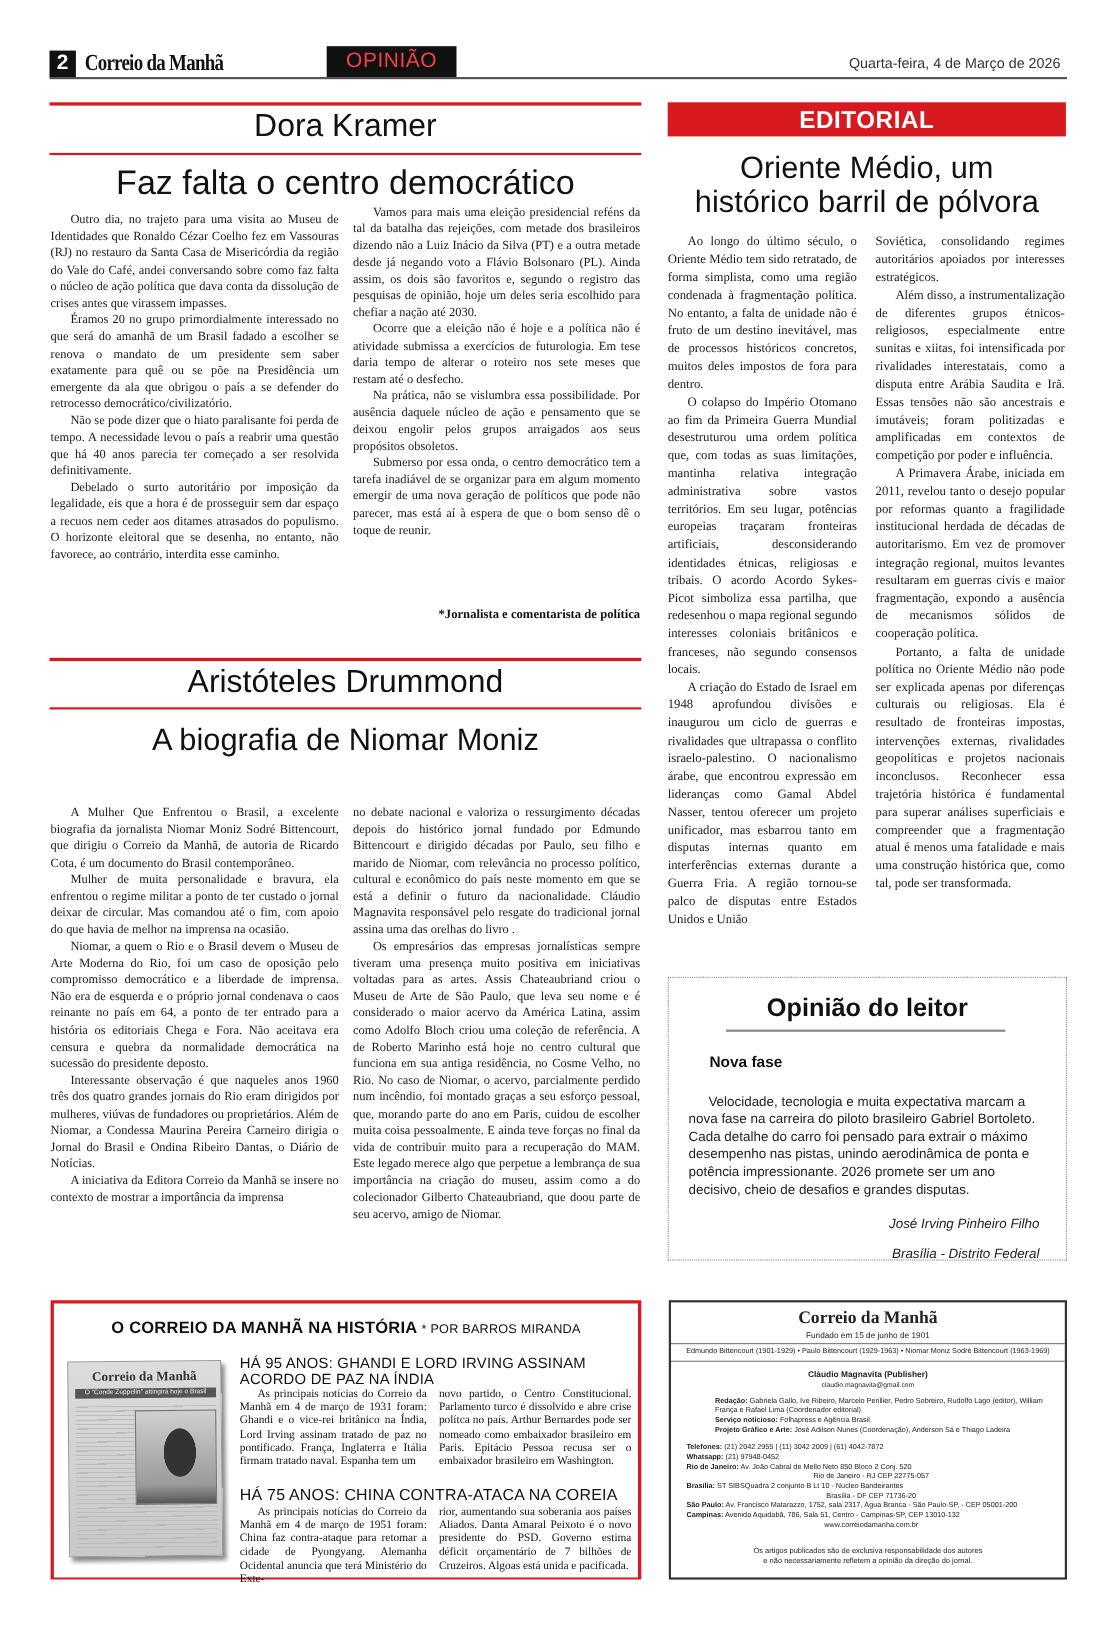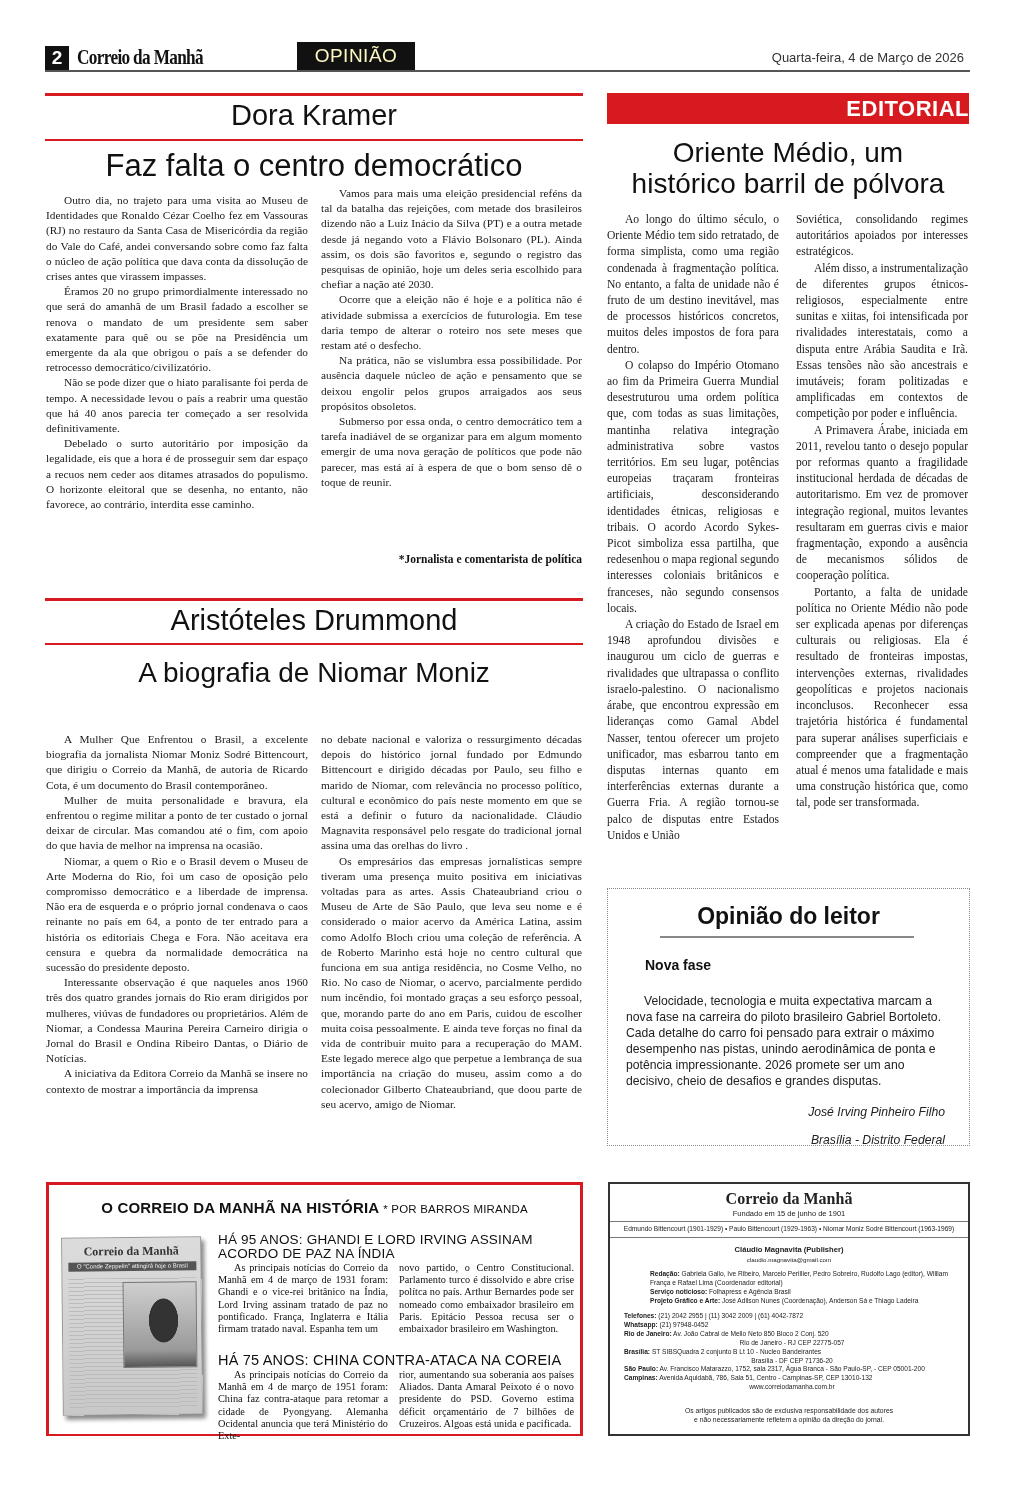--- a/index.html
+++ b/index.html
@@ -3,37 +3,37 @@
 <meta charset="utf-8">
 <style>
   * { box-sizing: border-box; margin: 0; padding: 0; }
   html, body { width: 1010px; height: 1488px; background: #fff; overflow: hidden; }
   body { position: relative; font-family: "Liberation Serif", serif; color: #111; }
 
   
   .masthead { position: absolute; left: 45px; top: 46px; width: 925px; height: 26px; border-bottom: 2px solid #555; }
   .page-num { position: absolute; left: 0; top: 0; width: 24px; height: 24px; background: #111; color: #fff; font-family: "Liberation Sans", sans-serif; font-size: 19px; font-weight: bold; text-align: center; line-height: 24px; }
   .paper-name { position: absolute; left: 32px; top: -1px; font-family: "Liberation Serif", serif; font-weight: bold; font-size: 21px; letter-spacing: -0.8px; transform: scaleX(0.82); transform-origin: left; }
-  .section-tag { position: absolute; left: 252px; top: -4px; width: 118px; height: 28px; background: #111; color: #fef9c3; font-family: "Liberation Sans", sans-serif; font-size: 19px; text-align: center; line-height: 28px; letter-spacing: 0.5px; }
+  .section-tag { position: absolute; left: 252px; top: -4px; width: 118px; height: 28px; background: #111; color: #ef4444; font-family: "Liberation Sans", sans-serif; font-size: 19px; text-align: center; line-height: 28px; letter-spacing: 0.5px; }
   .pub-date { position: absolute; right: 6px; top: 4px; font-family: "Liberation Sans", sans-serif; font-size: 13px; color: #333; }
 
   .red-rule { position: absolute; height: 3px; background: #d71920; }
   .red-rule.thin { height: 2px; }
 
   .columnist { position: absolute; text-align: center; font-family: "Liberation Sans", sans-serif; font-size: 29px; color: #111; }
   .headline { position: absolute; text-align: center; font-family: "Liberation Sans", sans-serif; font-weight: normal; color: #111; line-height: 1.12; }
 
   .body-col { position: absolute; font-family: "Liberation Serif", serif; font-size: 11.3px; line-height: 15.2px; text-align: justify; color: #1a1a1a; }
   .body-col p { text-indent: 18px; }
   .body-col p.noindent { text-indent: 0; }
 
   .signature { position: absolute; font-family: "Liberation Serif", serif; font-weight: bold; font-size: 11.5px; text-align: right; }
 
   
-  .editorial-bar { position: absolute; left: 607px; top: 93px; width: 362px; height: 31px; background: #d71920; color: #fff; font-family: "Liberation Sans", sans-serif; font-weight: bold; font-size: 22px; text-align: right; line-height: 31px; letter-spacing: 0.5px; }
+  .editorial-bar { position: absolute; left: 607px; top: 93px; width: 362px; height: 31px; background: #d71920; color: #fff; font-family: "Liberation Sans", sans-serif; font-weight: bold; font-size: 22px; text-align: center; line-height: 31px; letter-spacing: 0.5px; }
 
   
   .reader-box { position: absolute; left: 607px; top: 888px; width: 363px; height: 258px; border: 1px dotted #888; }
   .reader-title { position: absolute; left: 0; top: 14px; width: 100%; text-align: center; font-family: "Liberation Sans", sans-serif; font-weight: bold; font-size: 23px; }
   .reader-underline { position: absolute; left: 52px; top: 47px; width: 254px; height: 2px; background: #888; }
   .reader-subtitle { position: absolute; left: 37px; top: 68px; font-family: "Liberation Sans", sans-serif; font-weight: bold; font-size: 14px; }
   .reader-text { position: absolute; left: 18px; top: 104px; width: 326px; font-family: "Liberation Sans", sans-serif; font-size: 12.2px; line-height: 16px; color: #222; }
   .reader-text p { text-indent: 18px; }
   .reader-sign { position: absolute; right: 24px; font-family: "Liberation Sans", sans-serif; font-style: italic; font-size: 12.2px; color: #222; text-align: right; }
 

